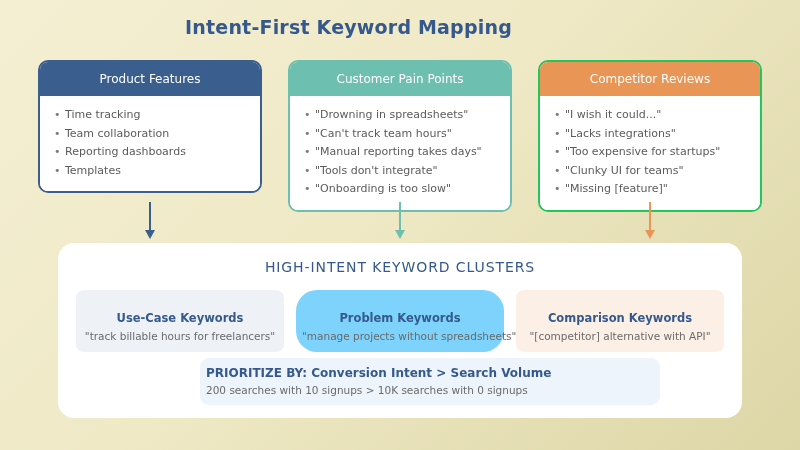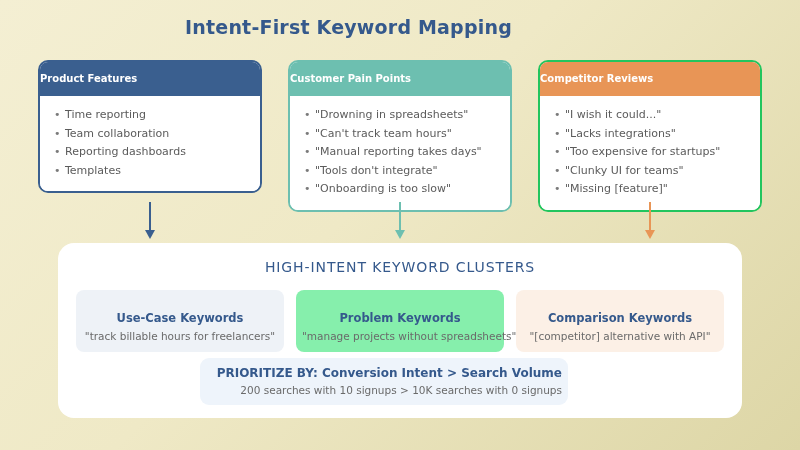--- a/index.html
+++ b/index.html
@@ -44,23 +44,23 @@
     background: #ffffff;
     overflow: hidden;
   }
   .card.c1 { left: 38px;  border: 2px solid #3a5f8f; }
   .card.c2 { left: 288px; border: 2px solid #6dbfb0; }
   .card.c3 { left: 538px; border: 2px solid #22c55e; }
 
   .card-header {
     height: 34px;
     line-height: 34px;
-    text-align: left;
-    font-size: 10px;
-    font-weight: bold;
+    text-align: center;
+    font-size: 12px;
+    font-weight: normal;
     color: #ffffff;
   }
   .c1 .card-header { background: #3a5f8f; }
   .c2 .card-header { background: #6dbfb0; }
   .c3 .card-header { background: #e89556; }
 
   .card-body {
     padding: 10px 14px 11px 14px;
     background: #ffffff;
   }
@@ -132,44 +132,44 @@
     display: flex;
     justify-content: space-between;
   }
   .cluster {
     width: 208px;
     border-radius: 8px;
     padding: 21px 6px 10px 6px;
     text-align: center;
   }
   .cluster.k1 { background: #eef2f7; }
-  .cluster.k2 { background: #86efac; }
+  .cluster.k2 { background: #7dd3fc; border-radius: 21px; }
   .cluster.k3 { background: #fcf0e6; }
 
   .cluster-title {
     font-size: 11.5px;
     font-weight: bold;
     color: #35598c;
     margin-bottom: 5px;
   }
   .cluster-example {
     font-size: 10.5px;
     color: #6a6a6a;
     white-space: nowrap;
   }
 
   .priority {
     position: absolute;
     top: 115px;
     left: 142px;
-    width: 368px;
+    width: 460px;
     background: #eef4fb;
     border-radius: 9px;
     padding: 8px 6px 9px 6px;
-    text-align: right;
+    text-align: left;
   }
   .priority-title {
     font-size: 12px;
     font-weight: bold;
     color: #35598c;
     margin-bottom: 4px;
   }
   .priority-sub {
     font-size: 10.5px;
     color: #6a6a6a;
@@ -190,21 +190,21 @@
 </head>
 <body>
 
 <div id="canvas">
 
   <div class="title">Intent-First Keyword Mapping</div>
 
   <div class="card c1">
     <div class="card-header">Product Features</div>
     <div class="card-body">
-      <div class="bullet">Time reporting</div>
+      <div class="bullet">Time tracking</div>
       <div class="bullet">Team collaboration</div>
       <div class="bullet">Reporting dashboards</div>
       <div class="bullet">Templates</div>
     </div>
   </div>
 
   <div class="card c2">
     <div class="card-header">Customer Pain Points</div>
     <div class="card-body">
       <div class="bullet">"Drowning in spreadsheets"</div>

